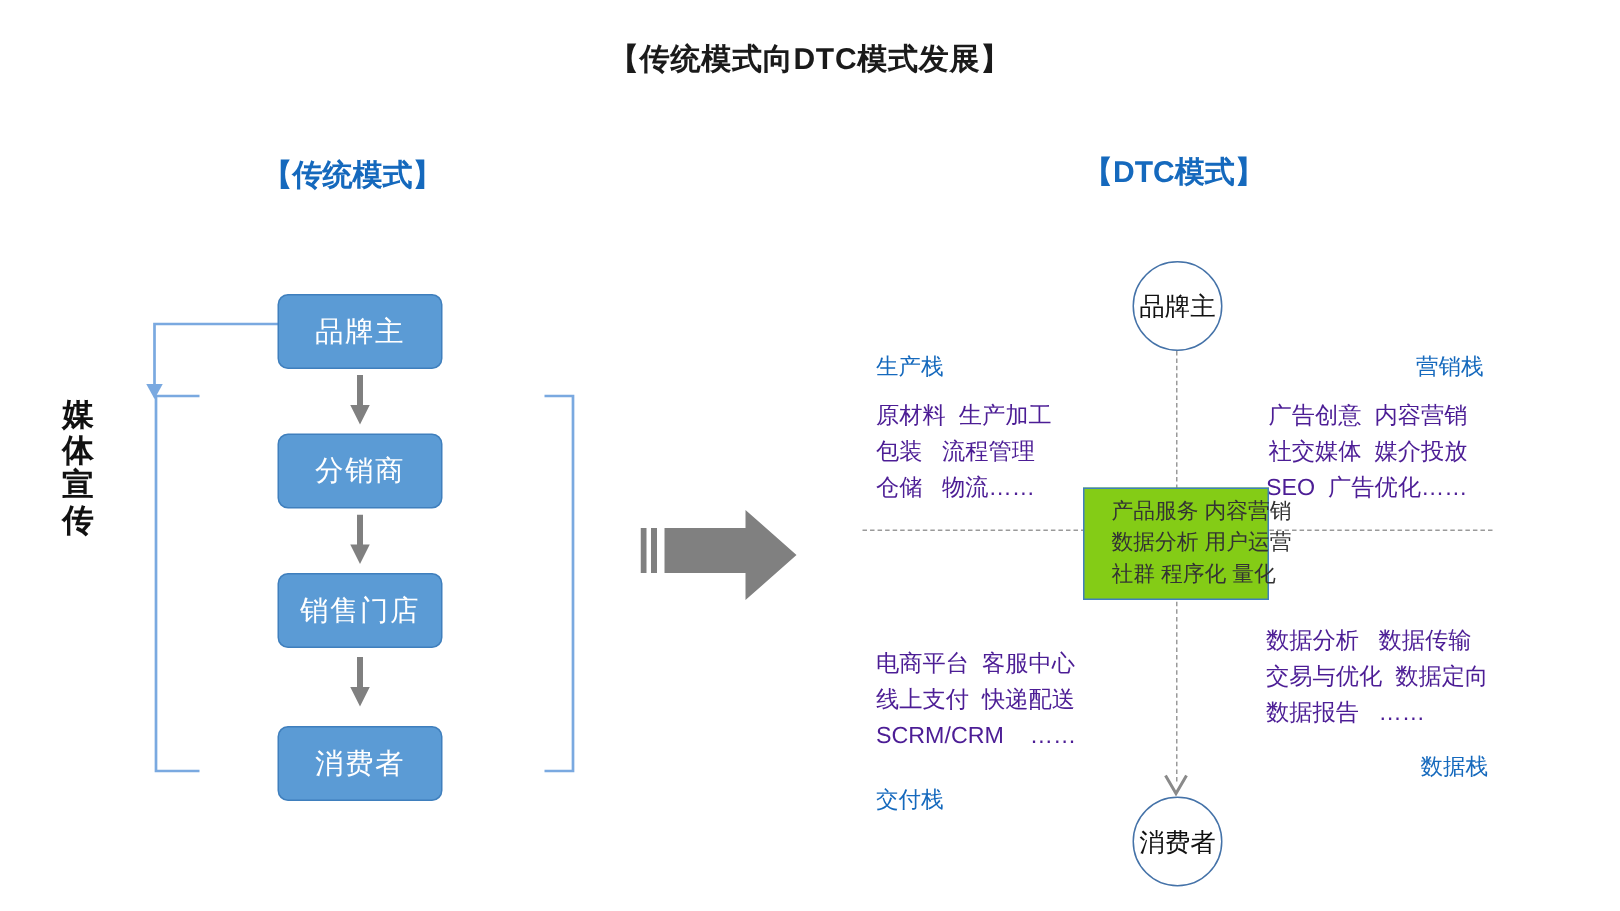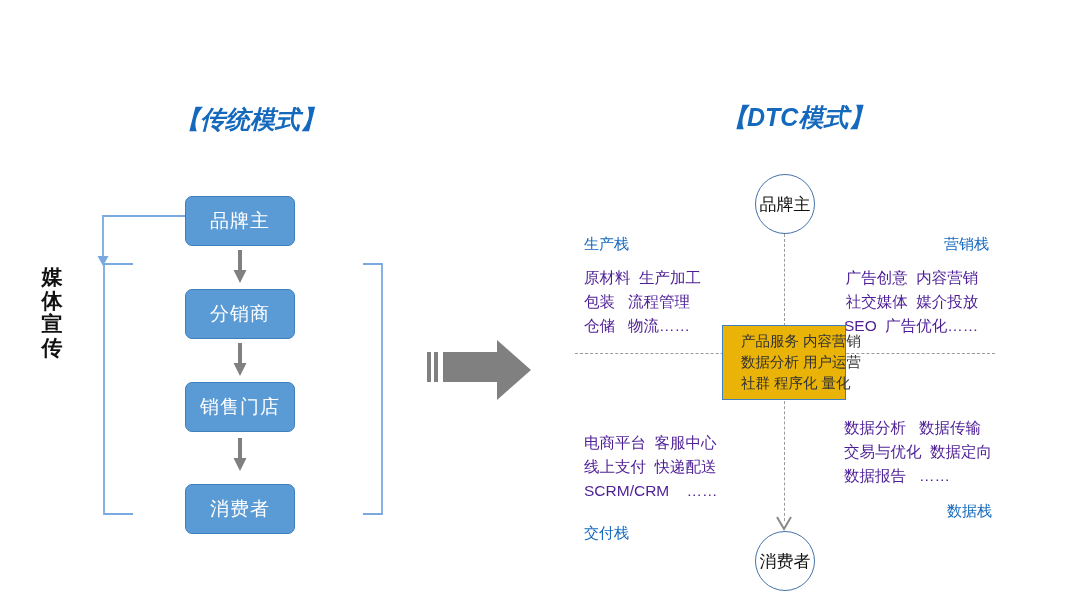--- a/index.html
+++ b/index.html
@@ -17,23 +17,22 @@
   .main-title{
     position:absolute;left:0;top:26px;width:1080px;
     text-align:center;
     font-size:20px;font-weight:bold;color:#1a1a1a;
     letter-spacing:0.5px;
   }
 
   
   .sec-title{
     position:absolute;
-    font-size:25px;font-weight:bold;color:#1569bd;
+    font-size:20px;font-weight:bold;color:#1569bd;
     white-space:nowrap;
-    font-style:italic;
   }
   #trad-title{left:175px;top:103px;}
   #dtc-title{left:722px;top:101px;}
 
   
   .vert-label{
     position:absolute;left:39px;top:265px;
     width:26px;
     font-size:21px;font-weight:bold;color:#111;
     line-height:1.12;
@@ -124,34 +123,35 @@
   #body-prod{left:584px;top:266px;text-align:left;}
   #body-mkt{left:844px;top:266px;text-align:right;}
   #body-deliv{left:584px;top:431px;text-align:left;}
   #body-data{left:844px;top:416px;text-align:left;}
 
   .center-box{
     position:absolute;
     left:722px;top:325px;
     width:124px;
     border:1.4px solid #3f7fbd;
-    background:#eab308;
+    background:#84cc16;
     padding:5px 18px;
     box-sizing:border-box;
     font-size:14.5px;color:#333333;
     line-height:1.45;
     text-align:center;
     white-space:pre;
   }
 </style>
 </head>
 <body>
 
 <div class="canvas">
 
+  <div class="main-title">【传统模式向DTC模式发展】</div>
 
   <div class="sec-title" id="trad-title">【传统模式】</div>
 
   <div class="vert-label">媒体宣传</div>
 
   <svg id="feedback-line" class="bracket" viewBox="0 0 105 58" xmlns="http://www.w3.org/2000/svg">
     <path d="M104,3 L11,3 L11,44" stroke="#7aa9e0" stroke-width="1.8" fill="none"></path>
     <path d="M5.5,43 L11,53 L16.5,43 Z" fill="#7aa9e0"></path>
   </svg>
 

